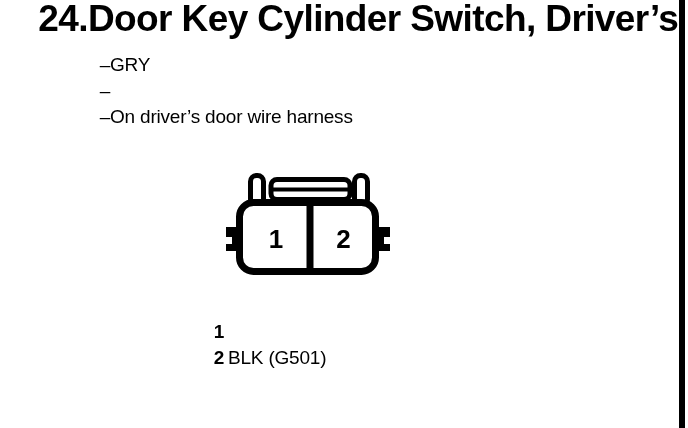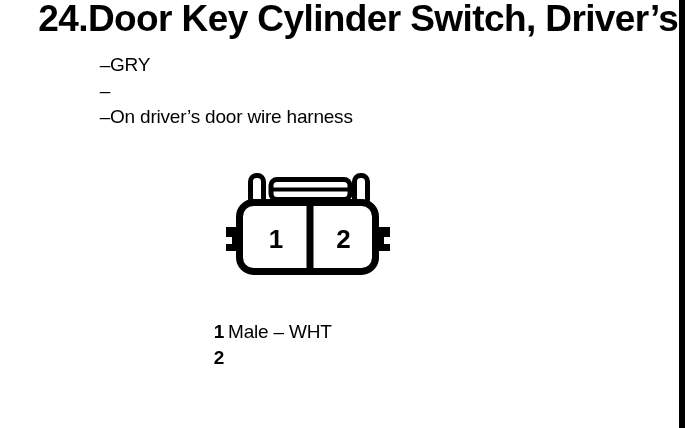--- a/index.html
+++ b/index.html
@@ -118,21 +118,23 @@
 
       <text x="63" y="77.5" text-anchor="middle" fill="#000000">1</text>
       <text x="130.5" y="77.5" text-anchor="middle" fill="#000000">2</text>
     </svg>
   </div>
 
   <div class="pin-list">
     <div class="pin-row">
       <span class="pin-num">1</span>
       <div class="pin-lines">
-        <div>Male – WHT</div>
       </div>
     </div>
     <div class="pin-row">
       <span class="pin-num">2</span>
+      <div class="pin-lines">
+        <div>BLK (G501)</div>
+      </div>
     </div>
   </div>
 
 </div>
 
 </body></html>

